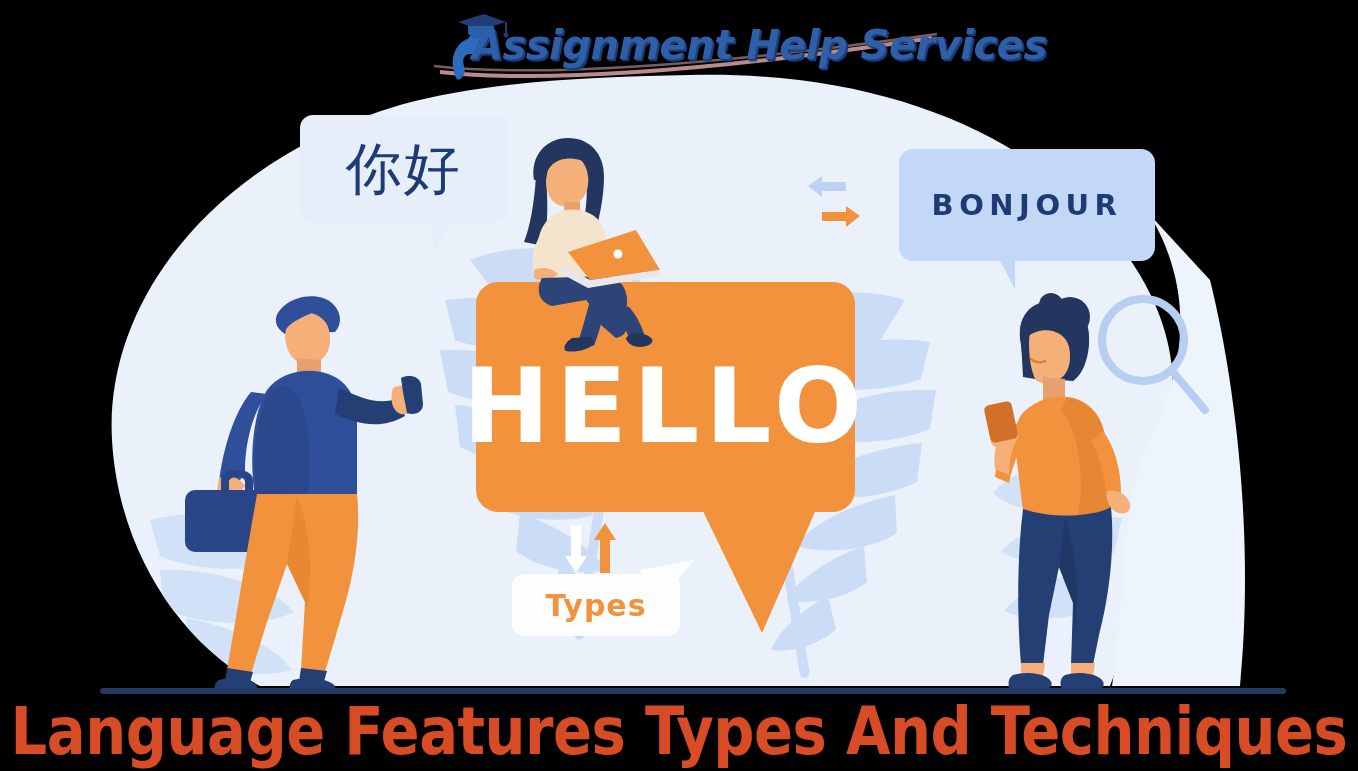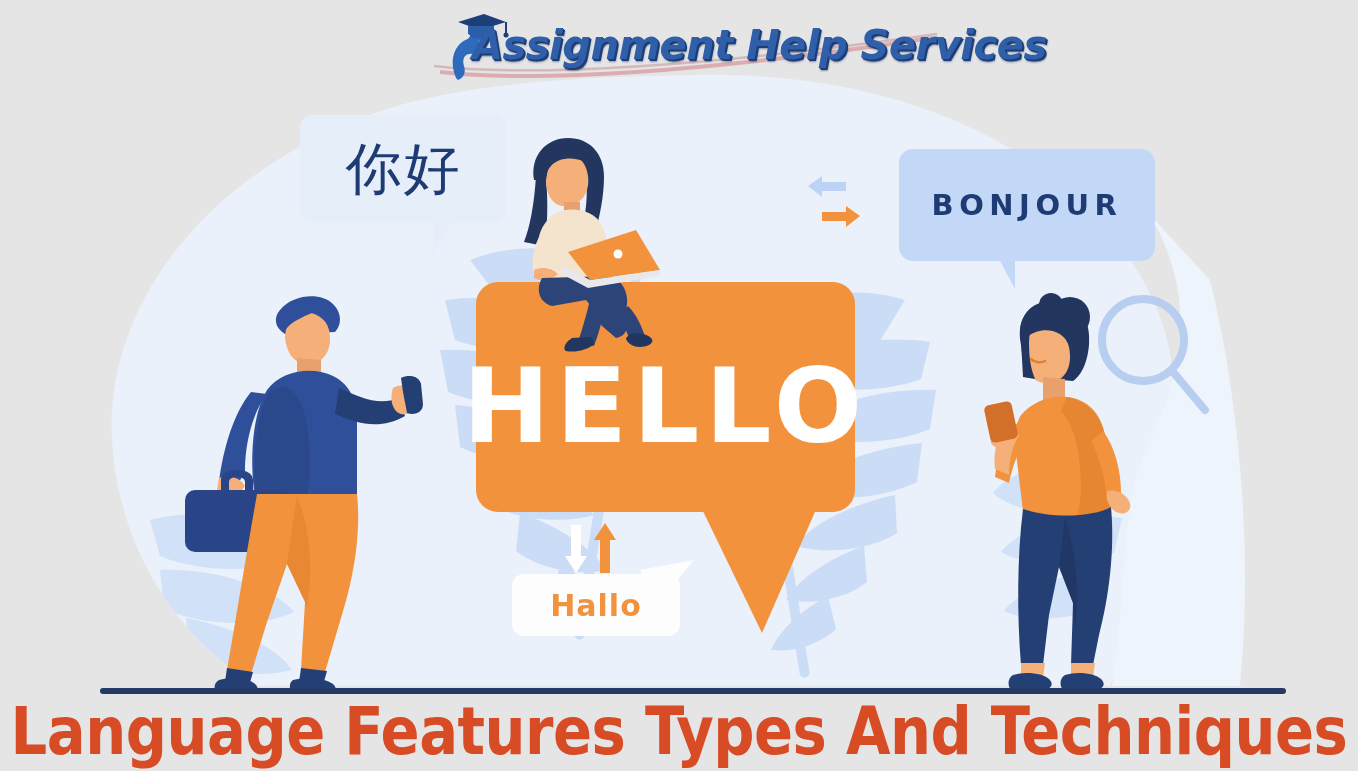--- a/index.html
+++ b/index.html
@@ -6,21 +6,21 @@
   * { margin:0; padding:0; box-sizing:border-box; }
   html,body {
     width:1358px; height:771px;
     background:#ffffff;
     font-family:"Liberation Sans", sans-serif;
     overflow:hidden;
   }
   #stage {
     position:relative;
     width:1358px; height:771px;
-    background:#e5e5e5;
+    background:#000000;
     overflow:hidden;
   }
 
   
   #logo-bar{
     position:absolute; left:0; top:0; width:1358px; height:92px;
     z-index:40;
   }
   #logo-wrap{
     position:absolute; left:432px; top:8px;
@@ -290,21 +290,21 @@
       <span class="txt">HELLO</span>
     </div>
   </div>
 
   <svg id="hallo-tail" viewBox="0 0 60 50">
     <polygon points="0,10 54,0 16,46" fill="#fdfdfd"></polygon>
   </svg>
 
   <div class="bubble" id="bubble-hallo">
     <div class="bubble-body">
-      <span class="txt">Hallo</span>
+      <span class="txt">Types</span>
     </div>
   </div>
 
   <svg class="arrow-svg" id="arrows-horizontal" viewBox="0 0 62 56">
     <g>
       <polygon points="0,10 14,0 14,6 38,6 38,15 14,15 14,21" fill="#bcd3f5"></polygon>
     </g>
     <g>
       <polygon points="52,40 38,30 38,36 14,36 14,45 38,45 38,51" fill="#f2923d"></polygon>
     </g>

